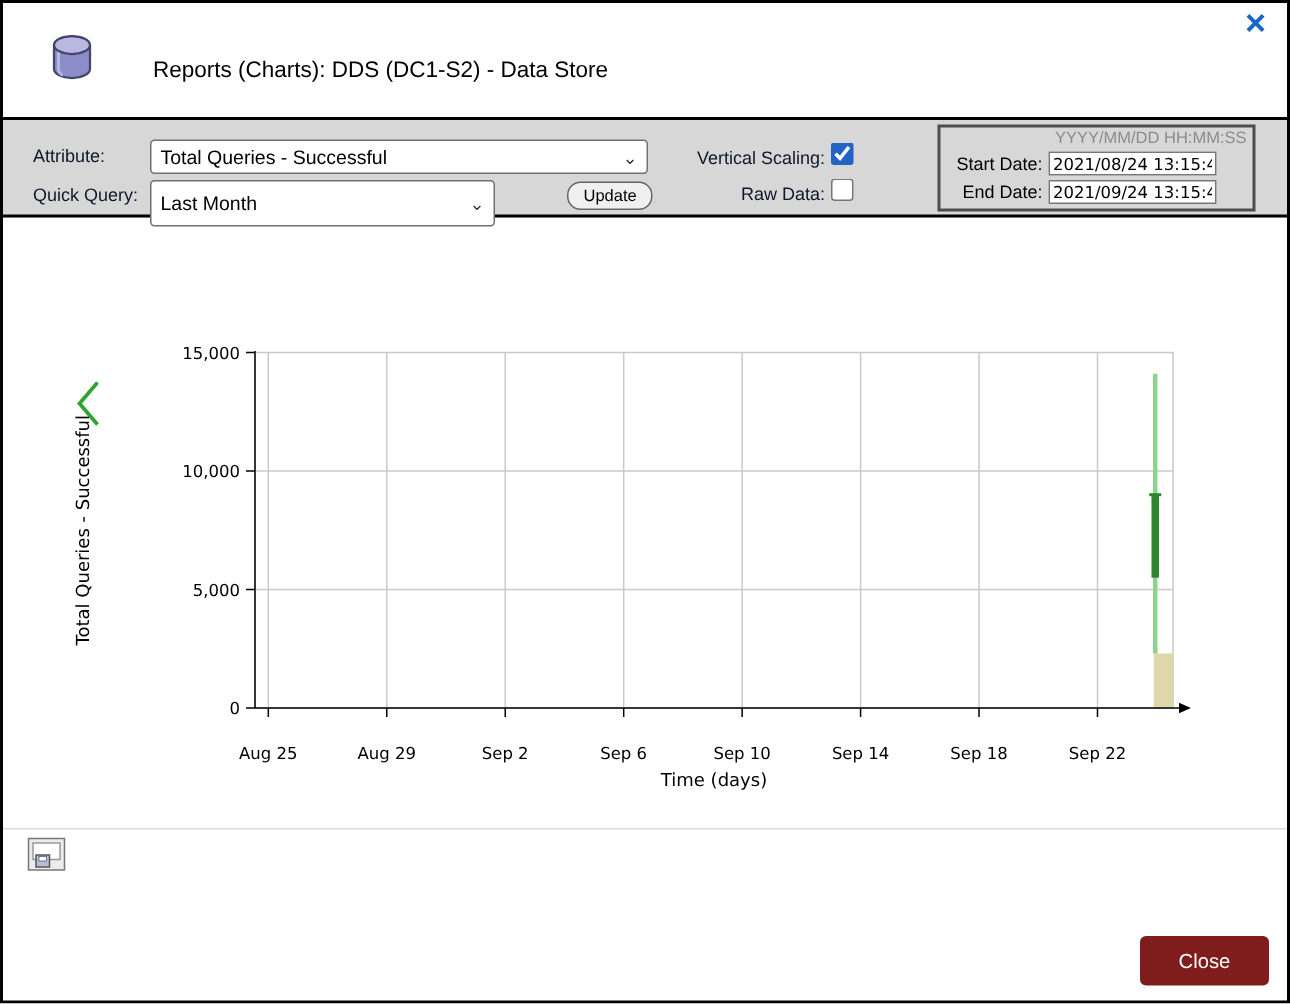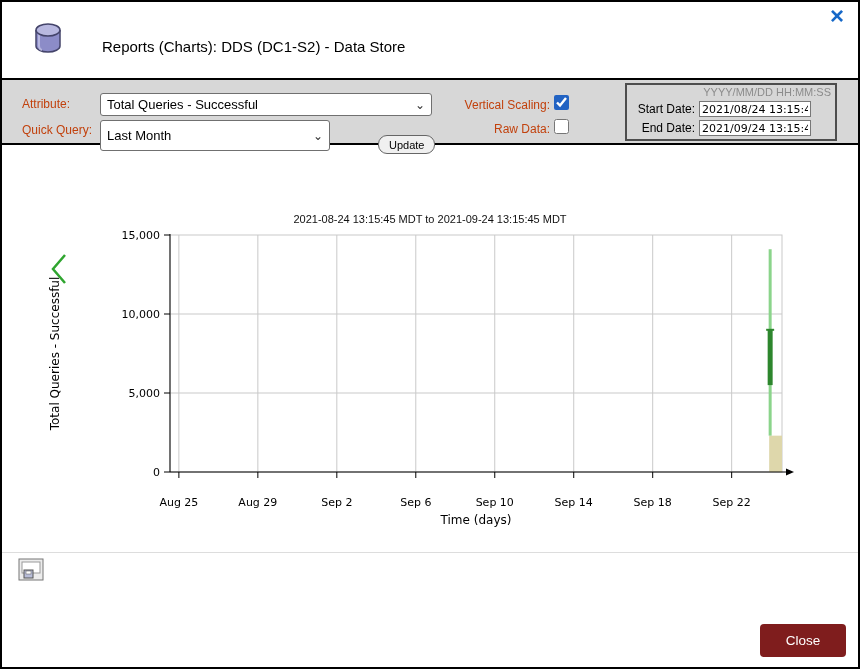--- a/index.html
+++ b/index.html
@@ -7,31 +7,31 @@
           font-family:"Liberation Sans","DejaVu Sans",sans-serif;overflow:hidden;}
 
   
   .db-icon{position:absolute;left:26px;top:20px;}
   .dialog-title{position:absolute;left:100px;top:36px;font-size:15px;color:#000;white-space:nowrap;}
   .close-x{position:absolute;right:14px;top:2px;font-size:24px;font-weight:bold;color:#1668c8;cursor:pointer;line-height:1;}
 
   
   .toolbar{position:absolute;left:0;top:76px;width:856px;height:67px;background:#d7d7d7;
            border-top:2px solid #000;border-bottom:2px solid #000;box-sizing:border-box;font-size:12px;}
-  .lbl{position:absolute;color:#c2410c;white-space:nowrap;}
+  .lbl{position:absolute;color:#0f172a;white-space:nowrap;}
   .attr-label{left:20px;top:17px;}
   .qq-label{left:20px;top:43px;}
   .select{position:absolute;background:#fff;border:1px solid #707070;border-radius:3px;display:flex;
           align-items:center;justify-content:space-between;padding:0 6px;box-sizing:border-box;
           font-size:13px;cursor:pointer;}
   .attr-select{left:98px;top:13px;width:332px;height:23px;}
   .qq-select{left:98px;top:40px;width:230px;height:31px;}
   .sel-arrow{font-size:12px;color:#333;margin-left:6px;}
   .update-btn{position:absolute;left:376px;top:41px;height:19px;padding:0 10px;font-size:11px;
-              font-family:inherit;background:#f0f0f0;border:1px solid #666;border-radius:9px;cursor:pointer;margin-top:14px;}
+              font-family:inherit;background:#f0f0f0;border:1px solid #666;border-radius:9px;cursor:pointer;}
   .vs-label{left:450px;top:18px;width:98px;text-align:right;}
   .rd-label{left:450px;top:42px;width:98px;text-align:right;}
   .cb{position:absolute;width:15px;height:15px;accent-color:#2263c3;margin:0;cursor:pointer;}
   .vs-cb{left:552px;top:15px;}
   .rd-cb{left:552px;top:39px;}
   .date-panel{position:absolute;left:623px;top:3px;width:212px;height:58px;border:2px solid #4d4d4d;
               background:#d7d7d7;box-sizing:border-box;padding-left:42px;}
   .date-hint{position:absolute;right:4px;top:1px;font-size:11px;color:#8c8c8c;white-space:nowrap;}
   .date-lbl{position:absolute;left:4px;width:64px;text-align:right;font-size:12px;}
   .start-lbl{top:17px;} .end-lbl{top:36px;}
@@ -89,21 +89,20 @@
 
     <div class="date-panel">
       <span class="date-hint">YYYY/MM/DD HH:MM:SS</span>
       <span class="date-lbl start-lbl">Start Date:</span>
       <input class="date-input start-input" type="text" value="2021/08/24 13:15:45" style="">
       <span class="date-lbl end-lbl">End Date:</span>
       <input class="date-input end-input" type="text" value="2021/09/24 13:15:45" style="">
     </div>
   </div>
 
-  <div class="chart-subtitle">2021-08-24 13:15:45 MDT to 2021-09-24 13:15:45 MDT</div>
   <span class="legend-glyph">
     <svg width="22" height="34" viewBox="0 0 22 34">
       <polyline points="17,3 5,17 17,31" fill="none" stroke="#2fa52f" stroke-width="2.5"></polyline>
     </svg>
   </span>
   <svg id="chart-svg" width="856" height="326" viewBox="0 0 856 326">
       <rect x="168" y="11" width="612" height="237" fill="#fff" stroke="#c9c9c9"></rect>
       <line x1="168" y1="169" x2="780" y2="169" stroke="#c9c9c9"></line>
       <line x1="168" y1="90" x2="780" y2="90" stroke="#c9c9c9"></line>
       <line x1="176.88387096774193" y1="11" x2="176.88387096774193" y2="248" stroke="#c9c9c9"></line>

